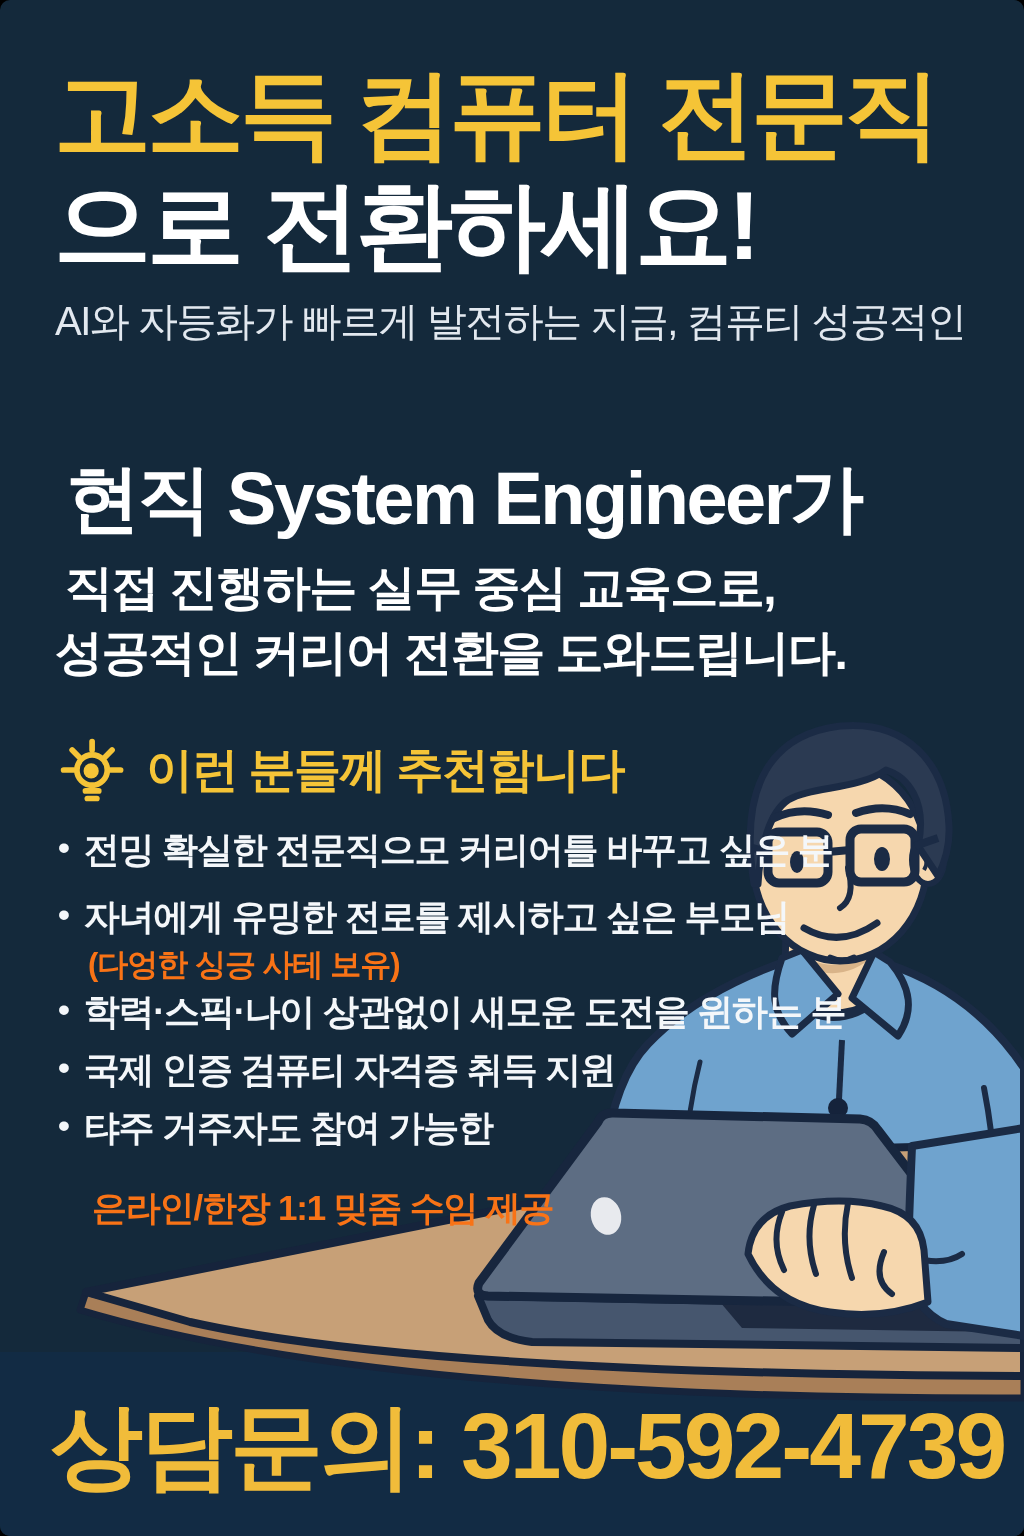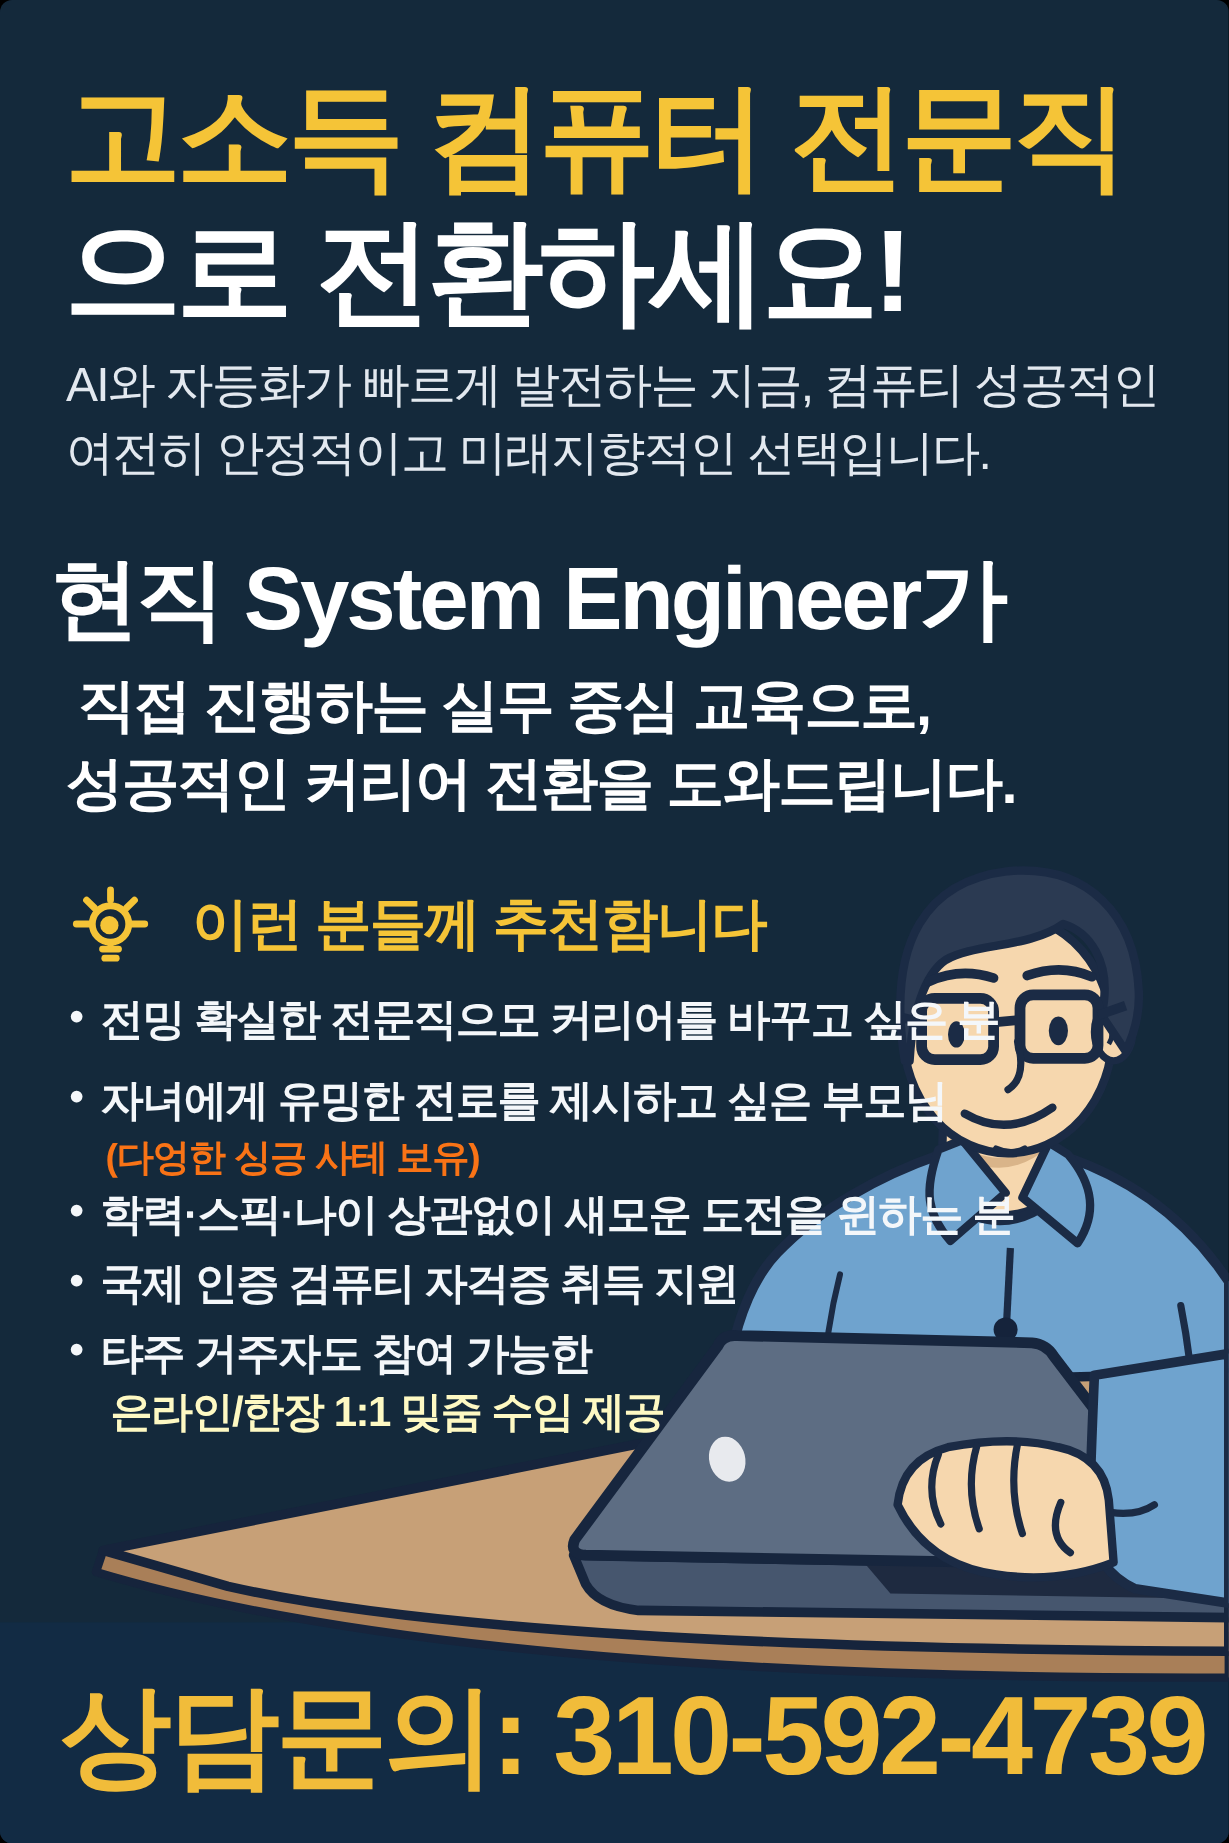--- a/index.html
+++ b/index.html
@@ -24,38 +24,38 @@
     border-radius:10px;
   }
   .abs{position:absolute;}
   .txt{z-index:2;}
   
   .headline1{left:54px;top:50px;font-size:97px;font-weight:800;color:var(--yellow);letter-spacing:-4px;white-space:nowrap;}
   .headline2{left:54px;top:162px;font-size:97px;font-weight:800;color:var(--white);letter-spacing:-4px;white-space:nowrap;}
   
   .intro{left:55px;top:293px;font-size:40px;line-height:57px;font-weight:500;color:var(--soft);letter-spacing:-1.5px;white-space:nowrap;}
   
-  .program-title{left:42px;top:450px;font-size:74px;font-weight:800;color:var(--white);letter-spacing:-2.5px;white-space:nowrap;}
+  .program-title{left:66px;top:450px;font-size:74px;font-weight:800;color:var(--white);letter-spacing:-2.5px;white-space:nowrap;}
   .program-line2{left:65px;top:556px;font-size:48px;font-weight:700;color:var(--white);letter-spacing:-1.5px;white-space:nowrap;}
   .program-line3{left:55px;top:621px;font-size:48px;color:var(--white);letter-spacing:-1.5px;white-space:nowrap;}
   .program-line3 .em{font-weight:700;}
   .program-line3 .rest{font-weight:700;}
   
-  .rec-header{left:56px;top:732px;display:flex;align-items:center;gap:28px;}
+  .rec-header{left:56px;top:732px;display:flex;align-items:center;gap:14px;}
   .rec-header .rec-text{font-size:47px;font-weight:800;color:var(--yellow);letter-spacing:-1.5px;white-space:nowrap;}
   
   .bullet{display:flex;gap:15px;font-size:36px;font-weight:700;color:#F4F7FA;letter-spacing:-1.2px;white-space:nowrap;}
   .bullet .dot{font-size:34px;line-height:42px;}
   .b1{left:58px;top:826px;}
   .b2{left:58px;top:893px;}
   .b2note{left:88px;top:944px;font-size:31px;font-weight:700;color:#f97316;letter-spacing:-1px;white-space:nowrap;}
   .b3{left:58px;top:988px;}
   .b4{left:58px;top:1046px;}
   .b5{left:58px;top:1104px;}
-  .b5note{left:92px;top:1153px;font-size:35px;font-weight:700;color:#fef9c3;letter-spacing:-1.2px;white-space:nowrap;}
+  .b5note{left:92px;top:1185px;font-size:35px;font-weight:700;color:#f97316;letter-spacing:-1.2px;white-space:nowrap;}
   
   .footer{left:50px;top:1384px;font-size:93px;font-weight:800;color:var(--yellow-deep);letter-spacing:-3px;white-space:nowrap;}
   .footer .num{margin-left:23px;}
   
   .illus{left:0;top:0;z-index:1;}
 </style>
 </head>
 <body>
 
 <div class="poster">
@@ -132,21 +132,20 @@
       <path d="M848 1203 Q 840 1242 852 1278" fill="none" stroke="#1B2B45" stroke-width="6" stroke-linecap="round"></path>
       <path d="M884 1252 Q 872 1280 892 1294" fill="none" stroke="#1B2B45" stroke-width="6" stroke-linecap="round"></path>
     </g>
   </svg>
 
   <div class="abs txt headline1">고소득 컴퓨터 전문직</div>
   <div class="abs txt headline2">으로 전환하세요!</div>
 
   <div class="abs txt intro">
     <div>AI와 자등화가 빠르게 발전하는 지금, 컴퓨티 성공적인</div>
-    <div>여전히 안정적이고 미래지향적인 선택입니다.</div>
   </div>
 
   <div class="abs txt program-title">현직 System Engineer가</div>
   <div class="abs txt program-line2">직접 진행하는 실무 중심 교육으로,</div>
   <div class="abs txt program-line3">
     <span class="em">성공적인 커리어 전환을</span><span class="rest"> 도와드립니다.</span>
   </div>
 
   <div class="abs txt rec-header">
     <svg width="76" height="76" viewBox="0 0 80 80" aria-hidden="true">

